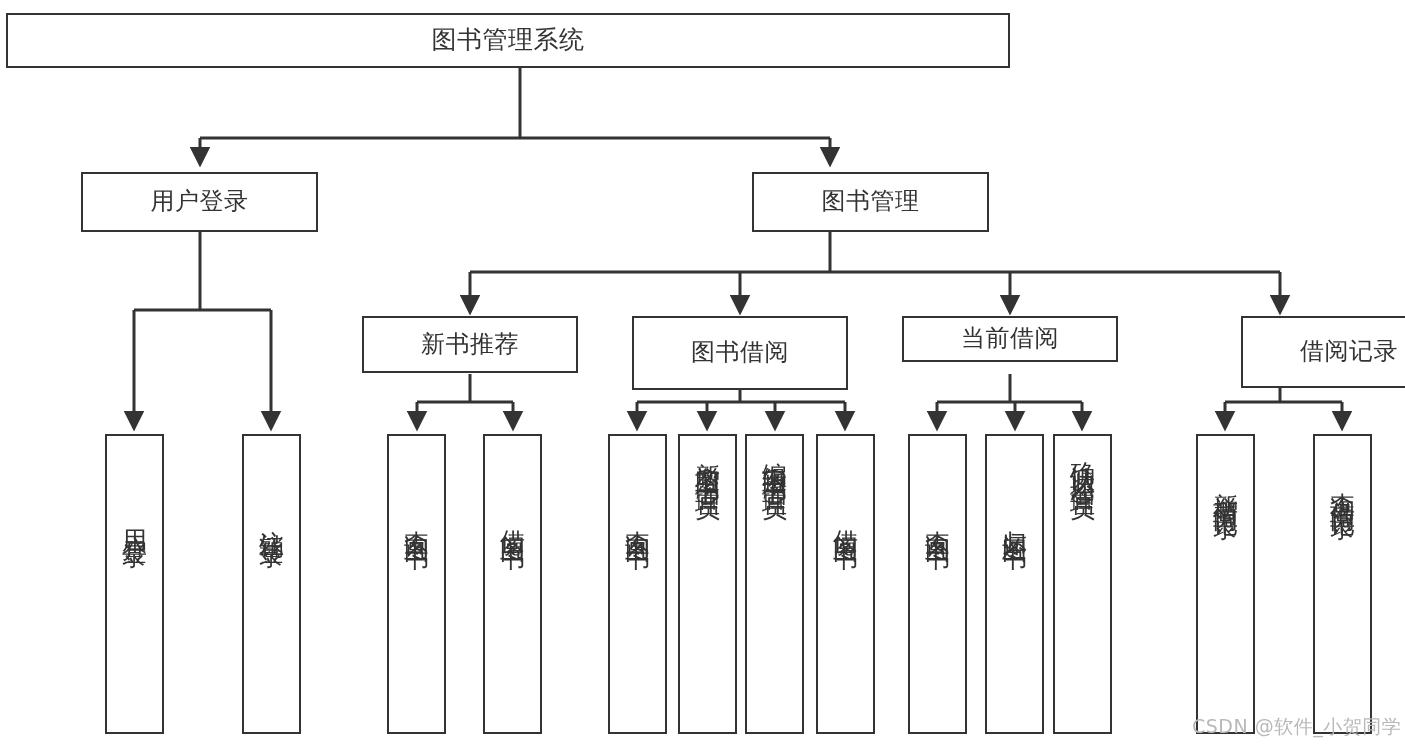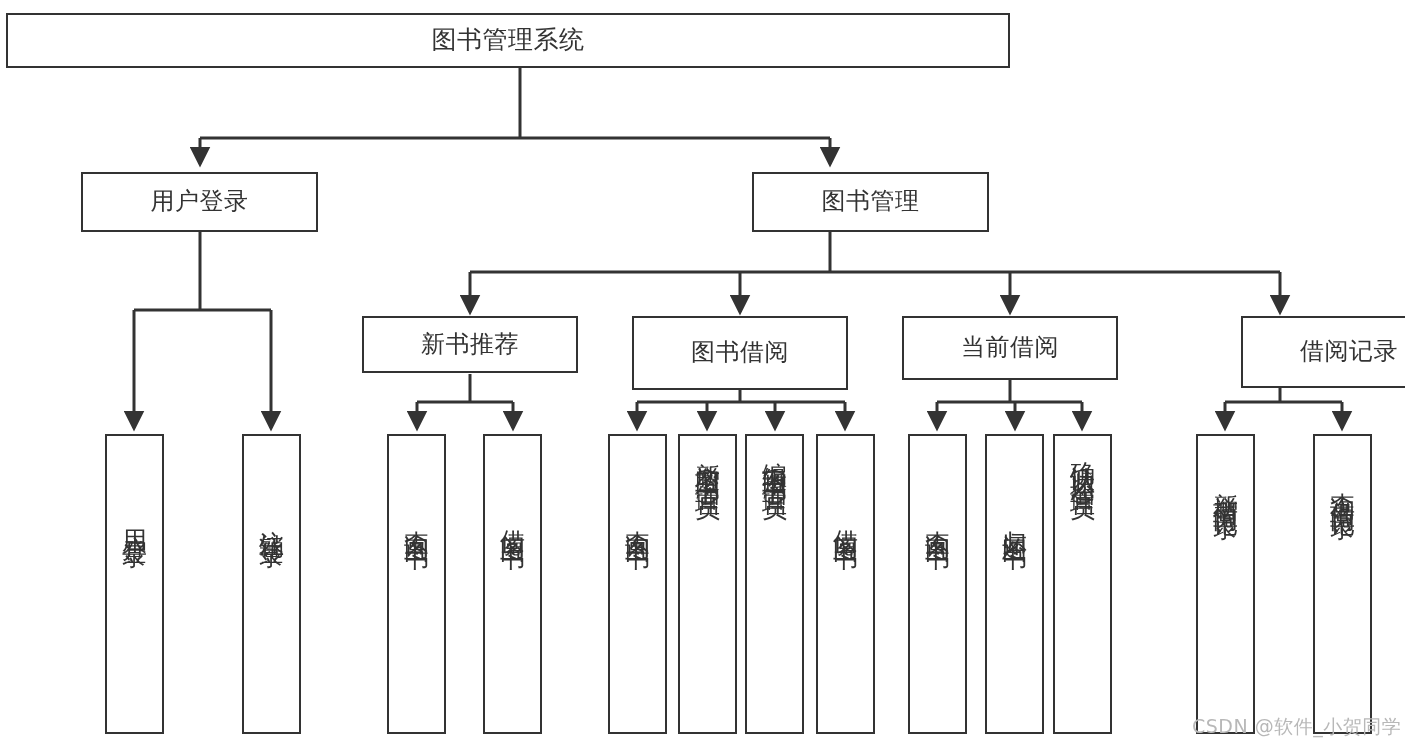--- a/index.html
+++ b/index.html
@@ -139,21 +139,21 @@
   <div class="node horiz" style="left:712px; top:172px; width:237px; height:60px;margin-left:40px;">
     <span class="label">图书管理</span>
   </div>
 
   <div class="node horiz" style="left:362px; top:316px; width:216px; height:57px;">
     <span class="label">新书推荐</span>
   </div>
   <div class="node horiz" style="left:632px; top:316px; width:216px; height:74px;">
     <span class="label">图书借阅</span>
   </div>
-  <div class="node horiz" style="left:902px; top:316px; width:216px; height:64px;">
+  <div class="node horiz" style="left:902px; top:316px; width:216px; height:46px;">
     <span class="label">当前借阅</span>
   </div>
   <div class="node horiz" style="left:1241px; top:316px; width:216px; height:72px;">
     <span class="label">借阅记录</span>
   </div>
 
   <div class="node vert center" style="left:105px; top:434px; width:59px; height:300px;">
     <span class="label" style="margin-top:68px;">用户登录</span>
   </div>
   <div class="node vert center" style="left:242px; top:434px; width:59px; height:300px;">

